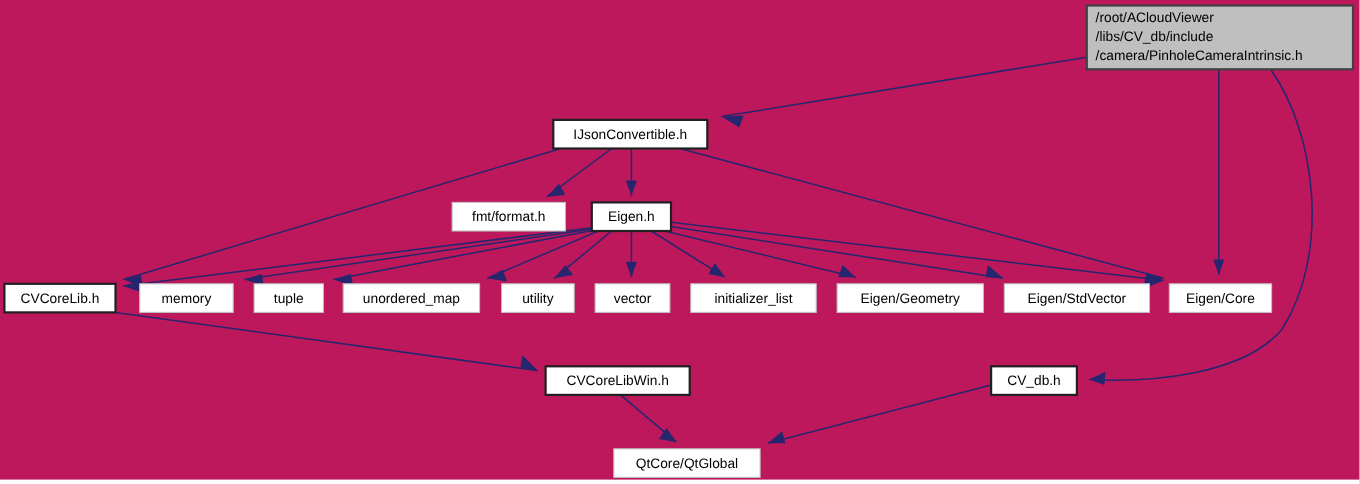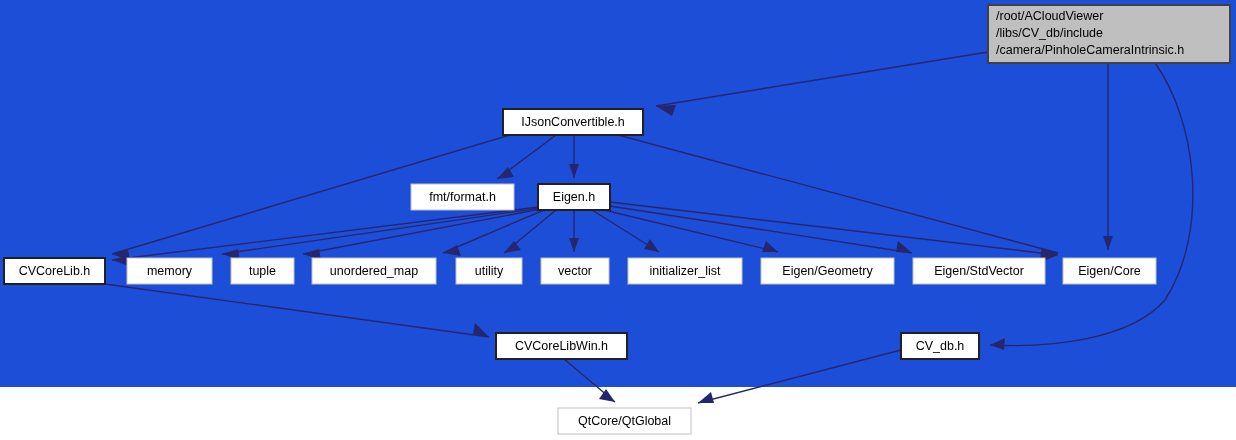--- a/index.html
+++ b/index.html
@@ -9,22 +9,22 @@
   }
   body {
     width: 1236px;
     height: 440px;
     overflow: hidden;
     font-family: "Liberation Sans", "DejaVu Sans", sans-serif;
   }
   #graph-root {
     position: relative;
     width: 1236px;
-    height: 387px;
-    background: #1d4ed8;
+    height: 436px;
+    background: #be185d;
   }
   svg#dep-graph {
     display: block;
     width: 1236px;
     height: 440px;
   }
   .node-box {
     fill: #ffffff;
     stroke: #c0c0c0;
     stroke-width: 1;

